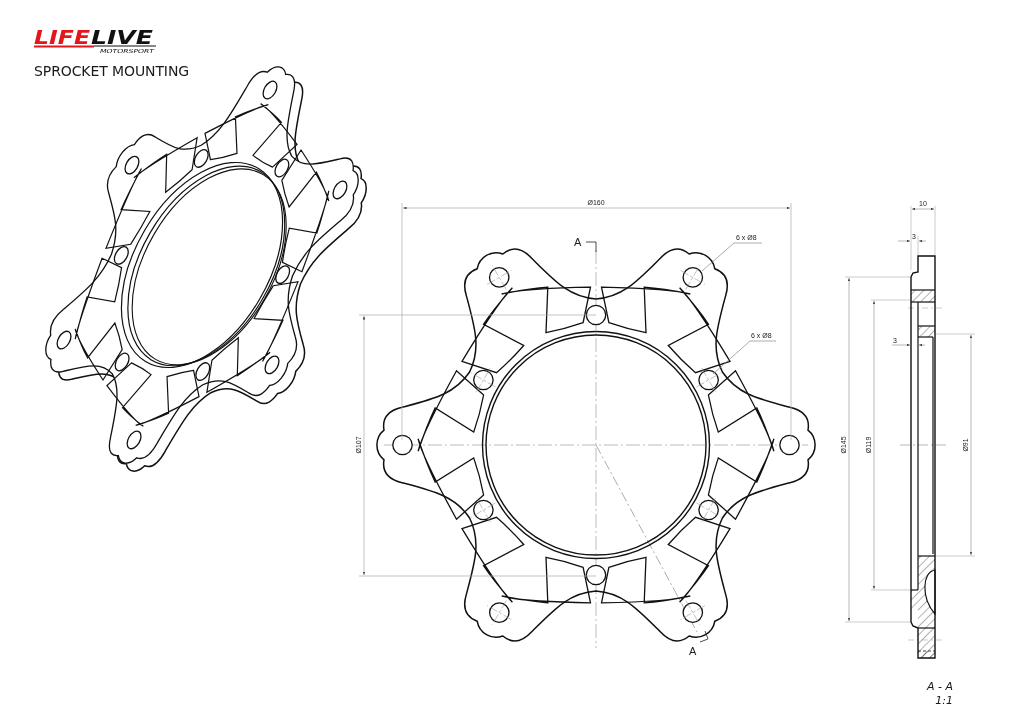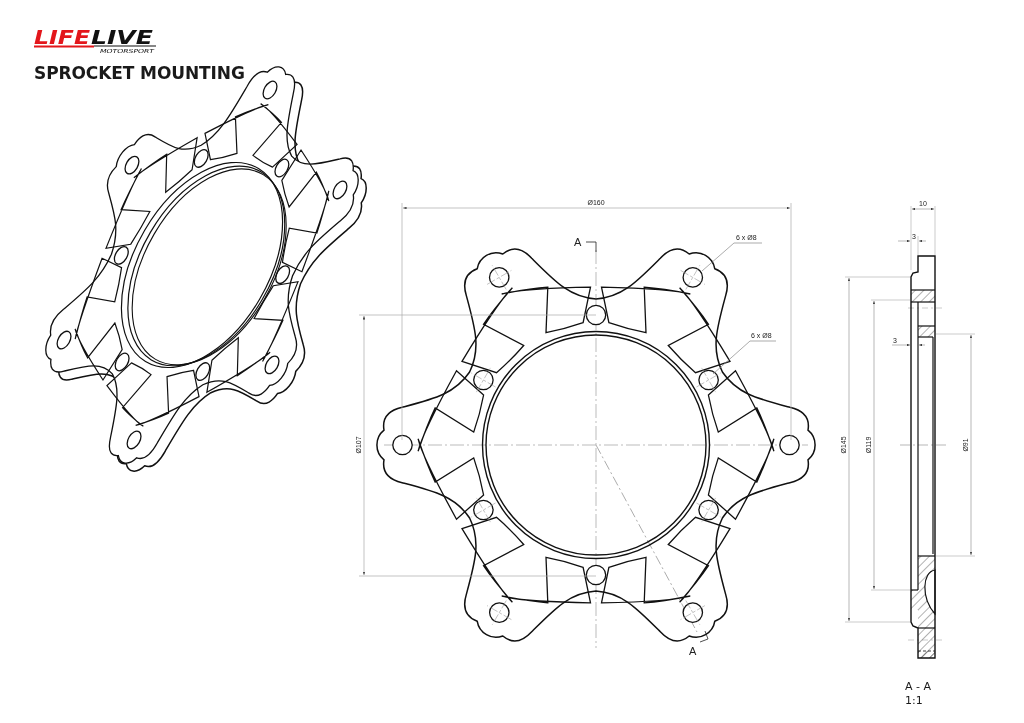--- a/index.html
+++ b/index.html
@@ -1,22 +1,22 @@
 <!DOCTYPE html>
 <html><head>
 <meta charset="utf-8">
 <style>
   html,body{margin:0;padding:0;background:#ffffff;}
   body{width:1024px;height:723px;position:relative;overflow:hidden;font-family:"DejaVu Sans",sans-serif;}
   .logo{position:absolute;left:34px;top:27px;width:125px;height:26px;}
-  .title{position:absolute;left:34px;top:63px;font-family:"DejaVu Sans",sans-serif;font-size:17px;color:#1a1a1a;letter-spacing:-0.1px;font-weight:bold;}
+  .title{position:absolute;left:34px;top:63px;font-family:"DejaVu Sans",sans-serif;font-size:14px;color:#1a1a1a;letter-spacing:-0.1px;}
   svg.drawing{position:absolute;left:0;top:0;}
   .dimtxt{font-family:"Liberation Sans",sans-serif;font-size:7px;fill:#222;}
   .lbl{font-family:"Liberation Sans",sans-serif;font-size:11px;fill:#222;}
-  .section-caption{position:absolute;left:905px;top:680px;width:48px;text-align:left;font-family:"DejaVu Sans",sans-serif;font-size:11px;line-height:14px;color:#1a1a1a;}
+  .section-caption{position:absolute;left:905px;top:680px;width:48px;text-align:right;font-family:"DejaVu Sans",sans-serif;font-size:11px;line-height:14px;color:#1a1a1a;font-style:italic;}
 </style>
 </head>
 <body>
 
 <svg class="logo" viewBox="0 0 125 26">
   <text x="0" y="17" font-family="'DejaVu Sans',sans-serif" font-weight="bold" font-size="19" font-style="italic" fill="#e3161b" textLength="56" lengthAdjust="spacingAndGlyphs">LIFE</text>
   <text x="57" y="17" font-family="'DejaVu Sans',sans-serif" font-weight="bold" font-size="19" font-style="italic" fill="#111" textLength="62" lengthAdjust="spacingAndGlyphs">LIVE</text>
   <rect x="0" y="18.5" width="60" height="2" fill="#e3161b"></rect>
   <rect x="60" y="18.5" width="62" height="1" fill="#111"></rect>
   <text x="66" y="25.5" font-family="'DejaVu Sans',sans-serif" font-size="5.5" font-style="italic" fill="#111" textLength="54" lengthAdjust="spacingAndGlyphs">MOTORSPORT</text>

